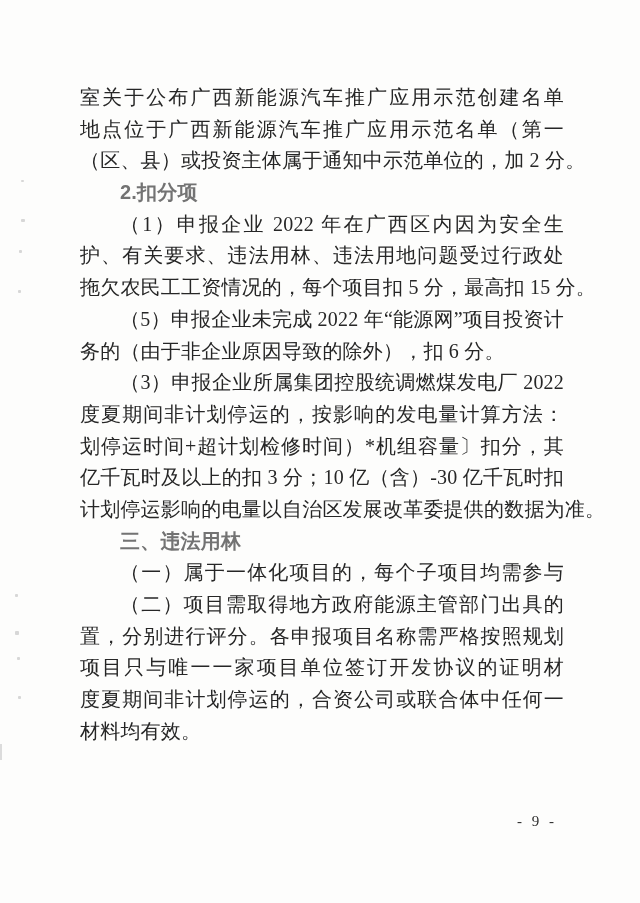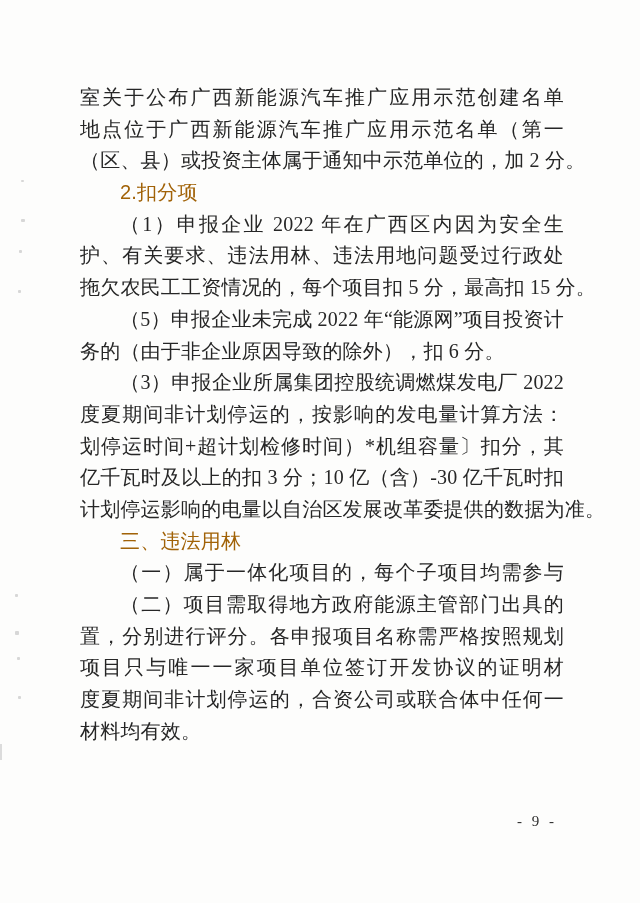--- a/index.html
+++ b/index.html
@@ -42,22 +42,22 @@
     height: 31.7px;
   }
   .end {
     text-align-last: left;
   }
   .indent {
     text-indent: 2em;
   }
   .heading {
     font-family: "Liberation Sans", "DejaVu Sans", sans-serif;
-    font-weight: normal;
-    color: #a16207;
+    font-weight: bold;
+    color: #737373;
     text-align-last: left;
   }
   .page-number {
     position: absolute;
     top: 813px;
     right: 83px;
     font-size: 15px;
     letter-spacing: 3px;
     color: #2e2e2e;
     font-family: "Liberation Serif", "DejaVu Serif", serif;

